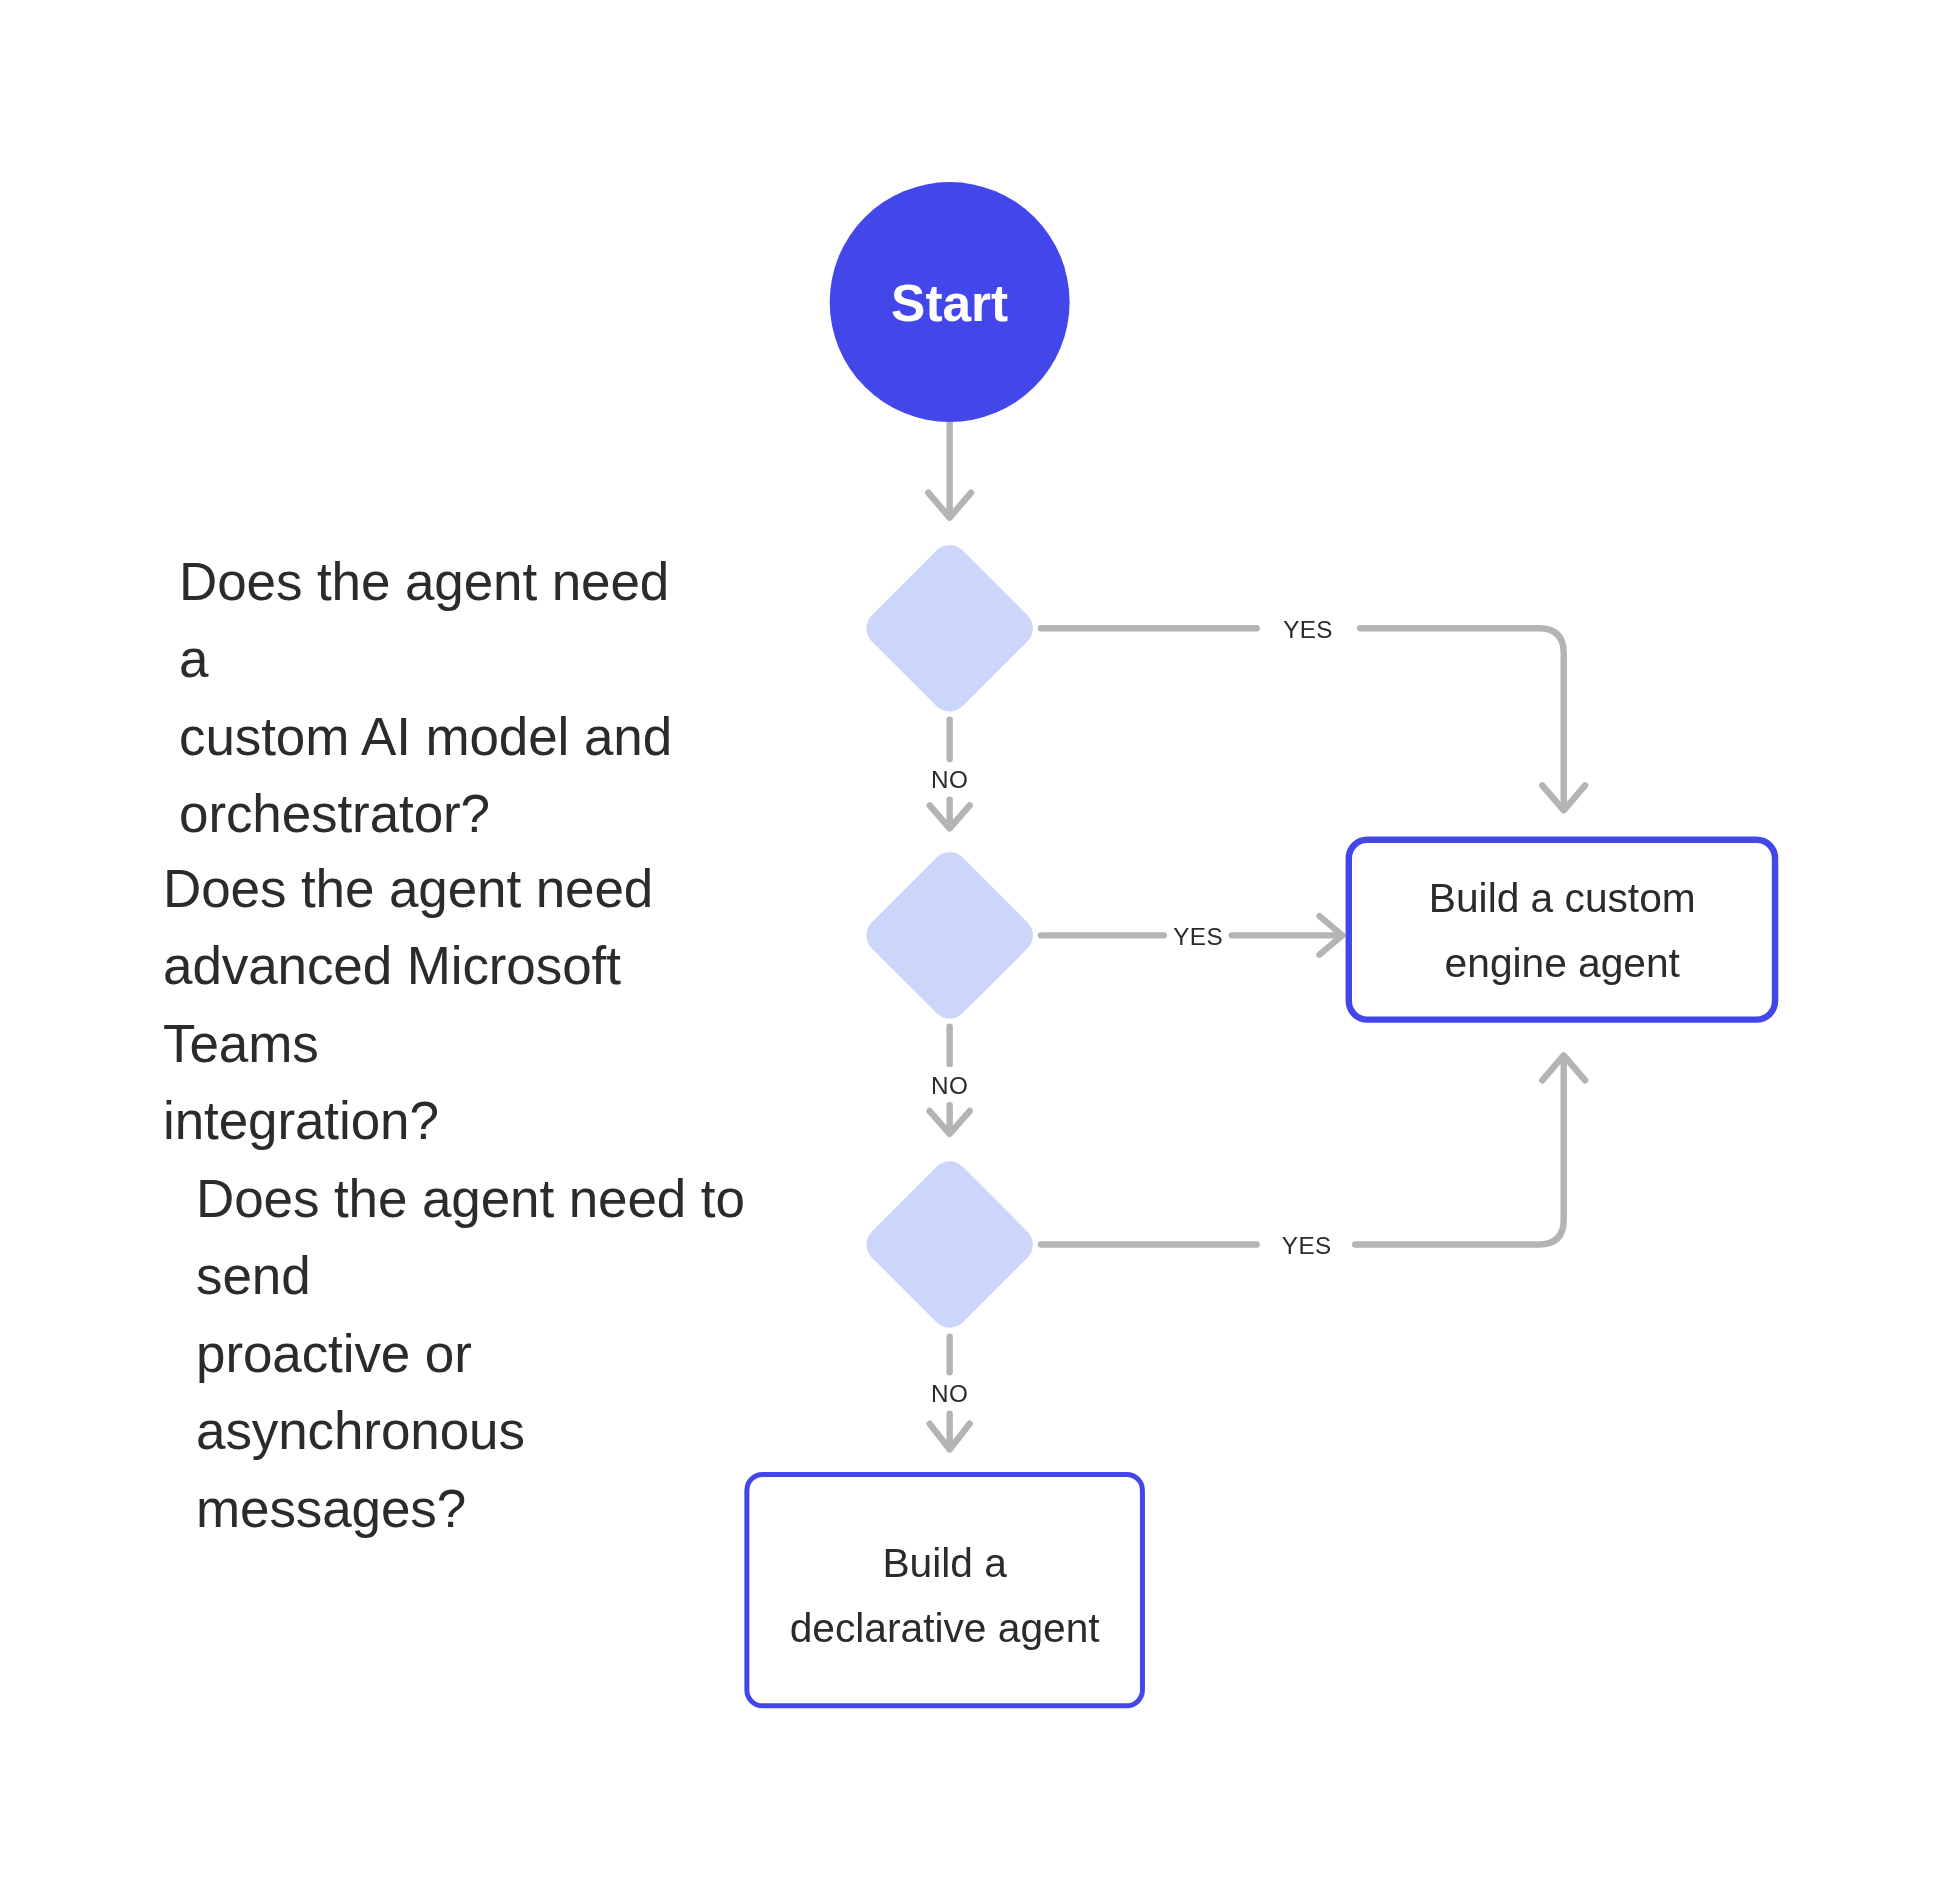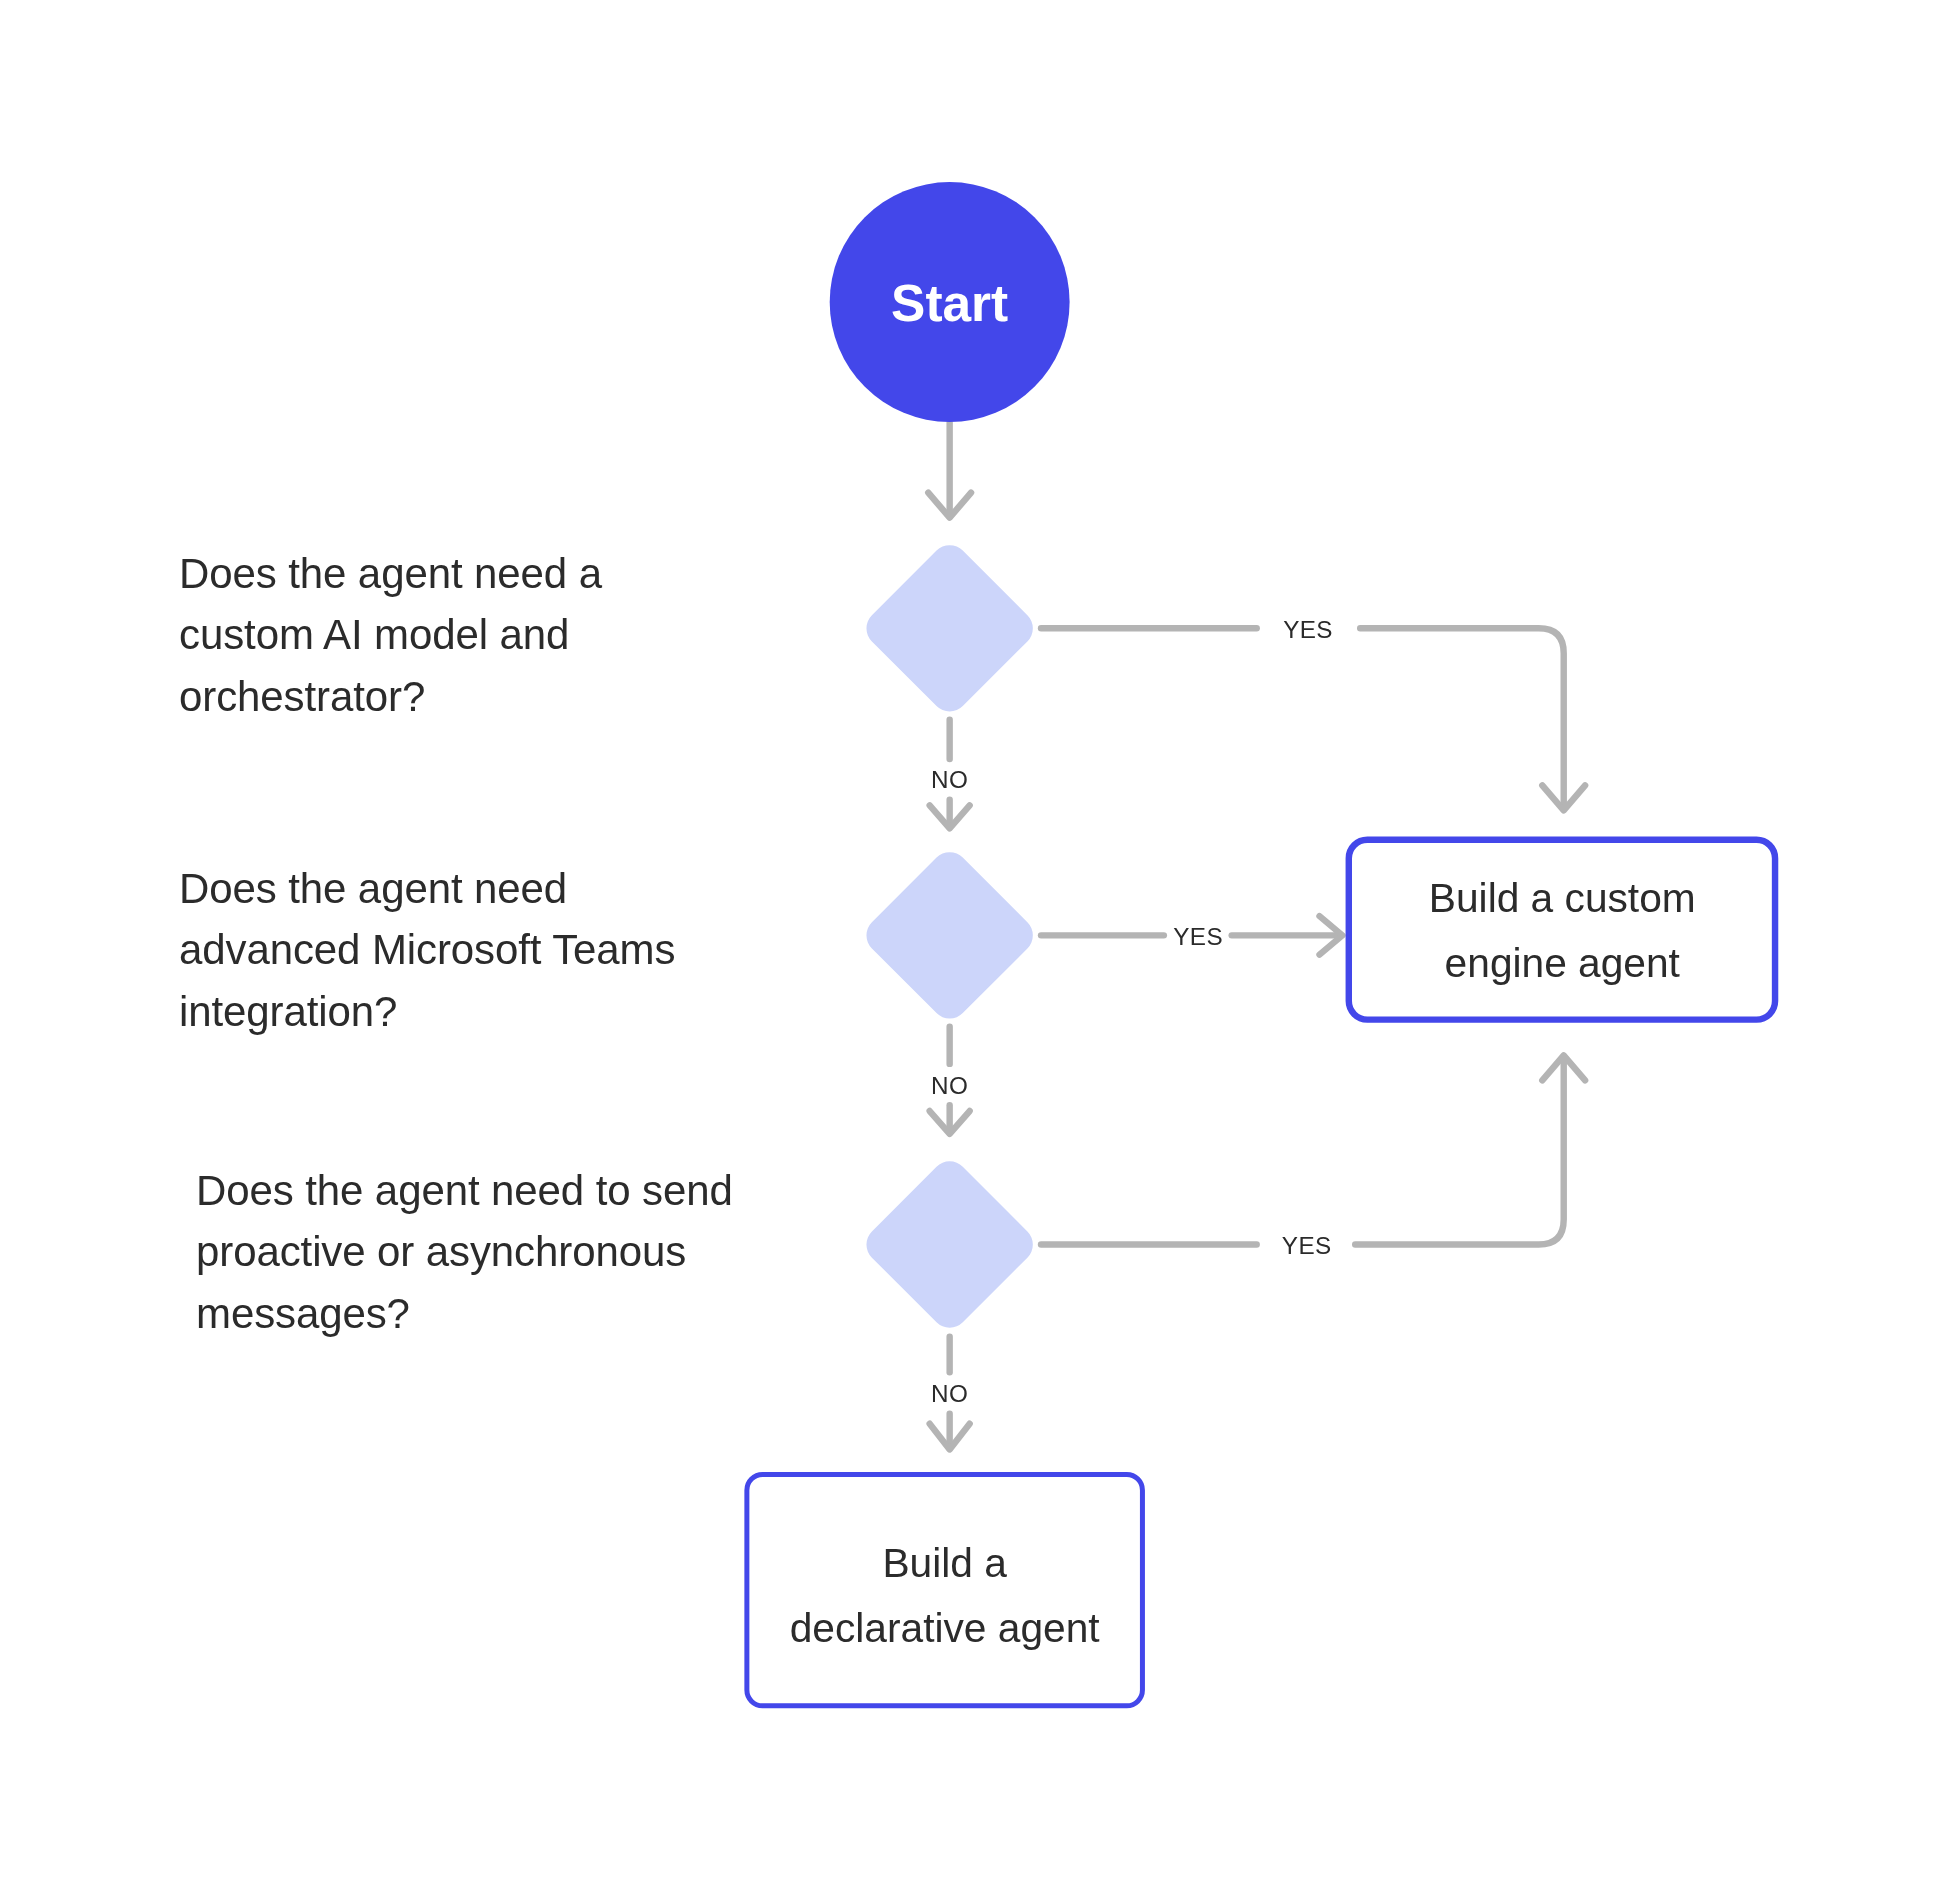--- a/index.html
+++ b/index.html
@@ -23,21 +23,21 @@
     position: absolute;
     top: 0;
     left: 0;
     width: 1955px;
     height: 1895px;
     display: block;
   }
   .q-label {
     position: absolute;
     color: #2b2b2b;
-    font-size: 42px;
+    font-size: 53px;
     line-height: 1.46;
     font-family: "Liberation Sans", sans-serif;
     font-weight: 400;
     letter-spacing: -0.1px;
     white-space: pre-line;
   }
   .node-text {
     font-family: "Liberation Sans", sans-serif;
     fill: #2b2b2b;
     font-size: 57px;
@@ -71,21 +71,21 @@
 </style>
 </head>
 <body>
 
 <div id="flow-root">
 
   <div class="q-label" style="left:179px; top:543px; width:500px;">Does the agent need a
 custom AI model  and
 orchestrator?</div>
 
-  <div class="q-label" style="left:179px; top:850px; width:557px;margin-top:8px;"> Does the agent need
+  <div class="q-label" style="left:163px; top:850px; width:557px;"> Does the agent need
 advanced Microsoft Teams
 integration?</div>
 
   <div class="q-label" style="left:196px; top:1160px; width:593px;">Does the agent need to send
 proactive or asynchronous
 messages?</div>
 
   <svg class="flow-canvas" viewBox="0 0 2738 2654" xmlns="http://www.w3.org/2000/svg">
 
     <g>

